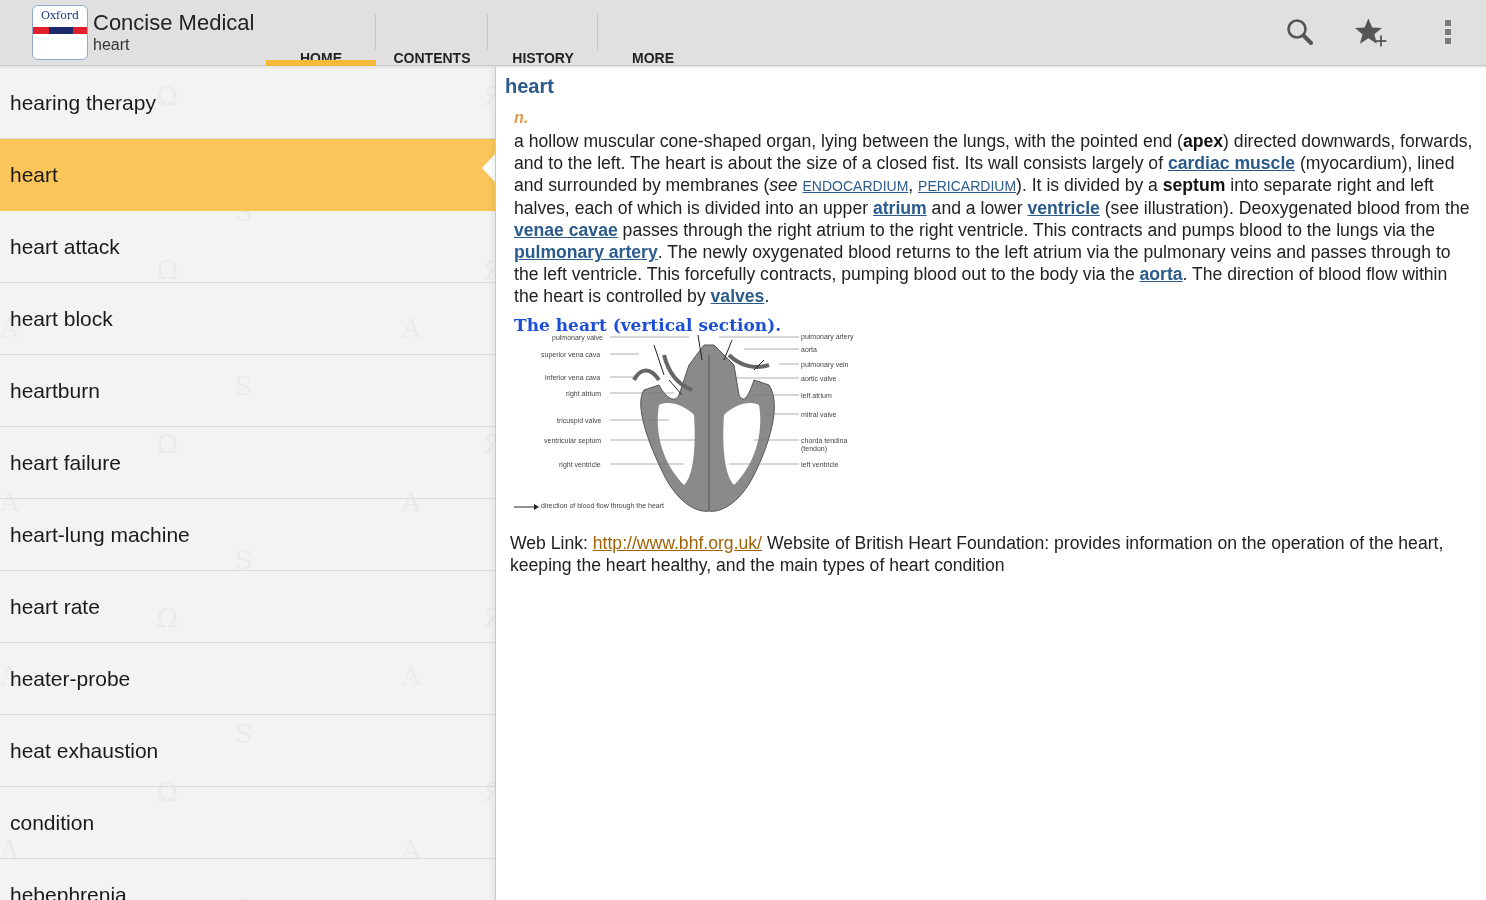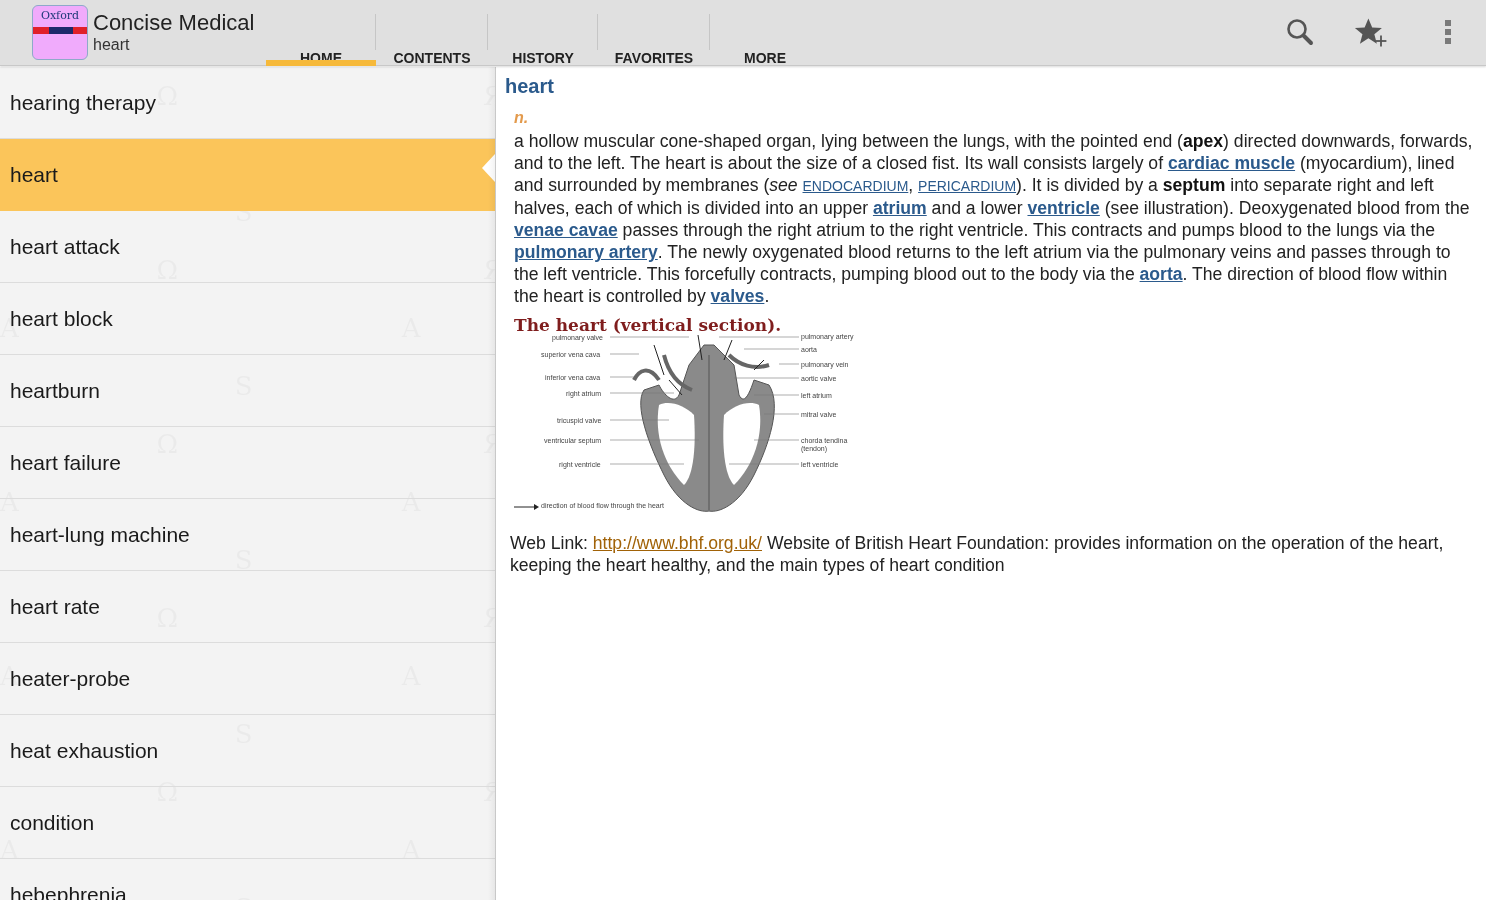--- a/index.html
+++ b/index.html
@@ -1,21 +1,21 @@
 <!DOCTYPE html>
 <html><head>
 <meta charset="utf-8">
 <style>
   * { box-sizing: border-box; margin: 0; padding: 0; }
   html, body { width: 1486px; height: 900px; overflow: hidden; background: #fff; font-family: "DejaVu Sans", sans-serif; }
   .app { position: relative; width: 1486px; height: 900px; }
 
   
   .actionbar { position: absolute; left: 0; top: 0; width: 1486px; height: 66px; background: #e0e0e0; border-bottom: 1px solid #c8c8c8; box-shadow: 0 1px 2px rgba(0,0,0,0.15); z-index: 5; }
-  .logo { position: absolute; left: 32px; top: 5px; width: 56px; height: 55px; background: #f0abfc; border-radius: 6px; border: 1px solid #8ea9c9; overflow: hidden; text-decoration: underline; }
+  .logo { position: absolute; left: 32px; top: 5px; width: 56px; height: 55px; background: #ffffff; border-radius: 6px; border: 1px solid #8ea9c9; overflow: hidden; text-decoration: underline; }
   .logo .l-top { position: absolute; top: 3px; left: 0; width: 100%; text-align: center; font-family: "DejaVu Serif", serif; font-size: 11px; color: #1f3a7a; }
   .logo .l-band { position: absolute; top: 21px; left: 0; width: 100%; height: 7px; background: #e0202a; }
   .logo .l-band-mid { position: absolute; top: 21px; left: 16px; width: 24px; height: 7px; background: #1c2a6b; }
   .logo .l-bot { position: absolute; top: 31px; left: 0; width: 100%; text-align: center; font-family: "DejaVu Serif", serif; font-size: 11px; color: #1f3a7a; margin-top: 45px; }
   .app-title { position: absolute; left: 93px; top: 10px; font-family: "Liberation Sans", sans-serif; font-size: 22px; color: #222; }
   .app-subtitle { position: absolute; left: 93px; top: 36px; font-family: "Liberation Sans", sans-serif; font-size: 16px; color: #333; }
 
   .tabs { position: absolute; left: 266px; top: 0; height: 66px; display: flex; }
   .tab { position: relative; height: 66px; display: flex; align-items: flex-end; justify-content: center; font-family: "Liberation Sans", sans-serif; font-weight: bold; font-size: 14px; color: #222; cursor: pointer; }
   .tab.sep::after { content: ""; position: absolute; right: 0; top: 14px; height: 36px; width: 1px; background: #c6c6c6; }
@@ -34,21 +34,21 @@
   
   .content { position: absolute; left: 497px; top: 67px; width: 989px; height: 833px; background: #fff; }
   .headword { position: absolute; left: 8px; top: 8px; font-family: "Liberation Sans", sans-serif; font-weight: bold; font-size: 20px; color: #2b5a8c; }
   .pos { position: absolute; left: 17px; top: 42px; font-family: "Liberation Sans", sans-serif; font-style: italic; font-weight: bold; font-size: 16px; color: #e39a4c; }
   .definition { position: absolute; left: 17px; top: 63px; width: 960px; font-family: "Liberation Sans", sans-serif; font-size: 17.6px; line-height: 22px; color: #222; }
   .definition a { color: #2b5a8c; font-weight: bold; text-decoration: underline; }
   .definition a.sc { font-weight: normal; font-size: 14px; }
   .definition b { font-weight: bold; color: #111; }
 
   .figure { position: absolute; left: 17px; top: 248px; width: 350px; height: 200px; }
-  .fig-title { font-family: "DejaVu Serif", serif; font-weight: bold; font-size: 17px; color: #7f1d1d; }
+  .fig-title { font-family: "DejaVu Serif", serif; font-weight: bold; font-size: 17px; color: #1d4ed8; }
   .fig-svg { position: absolute; left: 0; top: 20px; }
   .fig-label { position: absolute; font-family: "Liberation Sans", sans-serif; font-size: 7px; color: #444; white-space: nowrap; }
 
   .weblink { position: absolute; left: 13px; top: 465px; width: 965px; font-family: "Liberation Sans", sans-serif; font-size: 17.6px; line-height: 22px; color: #222; }
   .weblink a { color: #a16207; font-weight: normal; text-decoration: underline; }
 </style>
 </head>
 <body>
 
 <div class="app">
@@ -66,23 +66,20 @@
     <div class="tabs">
       <div class="tab sep active" style="width:110px">
         <span>HOME</span>
         <div class="indicator"></div>
       </div>
       <div class="tab sep" style="width:112px">
         <span>CONTENTS</span>
       </div>
       <div class="tab sep" style="width:110px">
         <span>HISTORY</span>
-      </div>
-      <div class="tab sep" style="width:112px">
-        <span>FAVORITES</span>
       </div>
       <div class="tab" style="width:110px">
         <span>MORE</span>
       </div>
     </div>
 
     <div class="ab-icon" style="left:1282px">
       <svg width="30" height="30" viewBox="0 0 30 30">
         <circle cx="12" cy="12" r="8.5" fill="none" stroke="#555" stroke-width="2.6"></circle>
         <line x1="18.5" y1="18.5" x2="26" y2="26" stroke="#555" stroke-width="4" stroke-linecap="round"></line>

